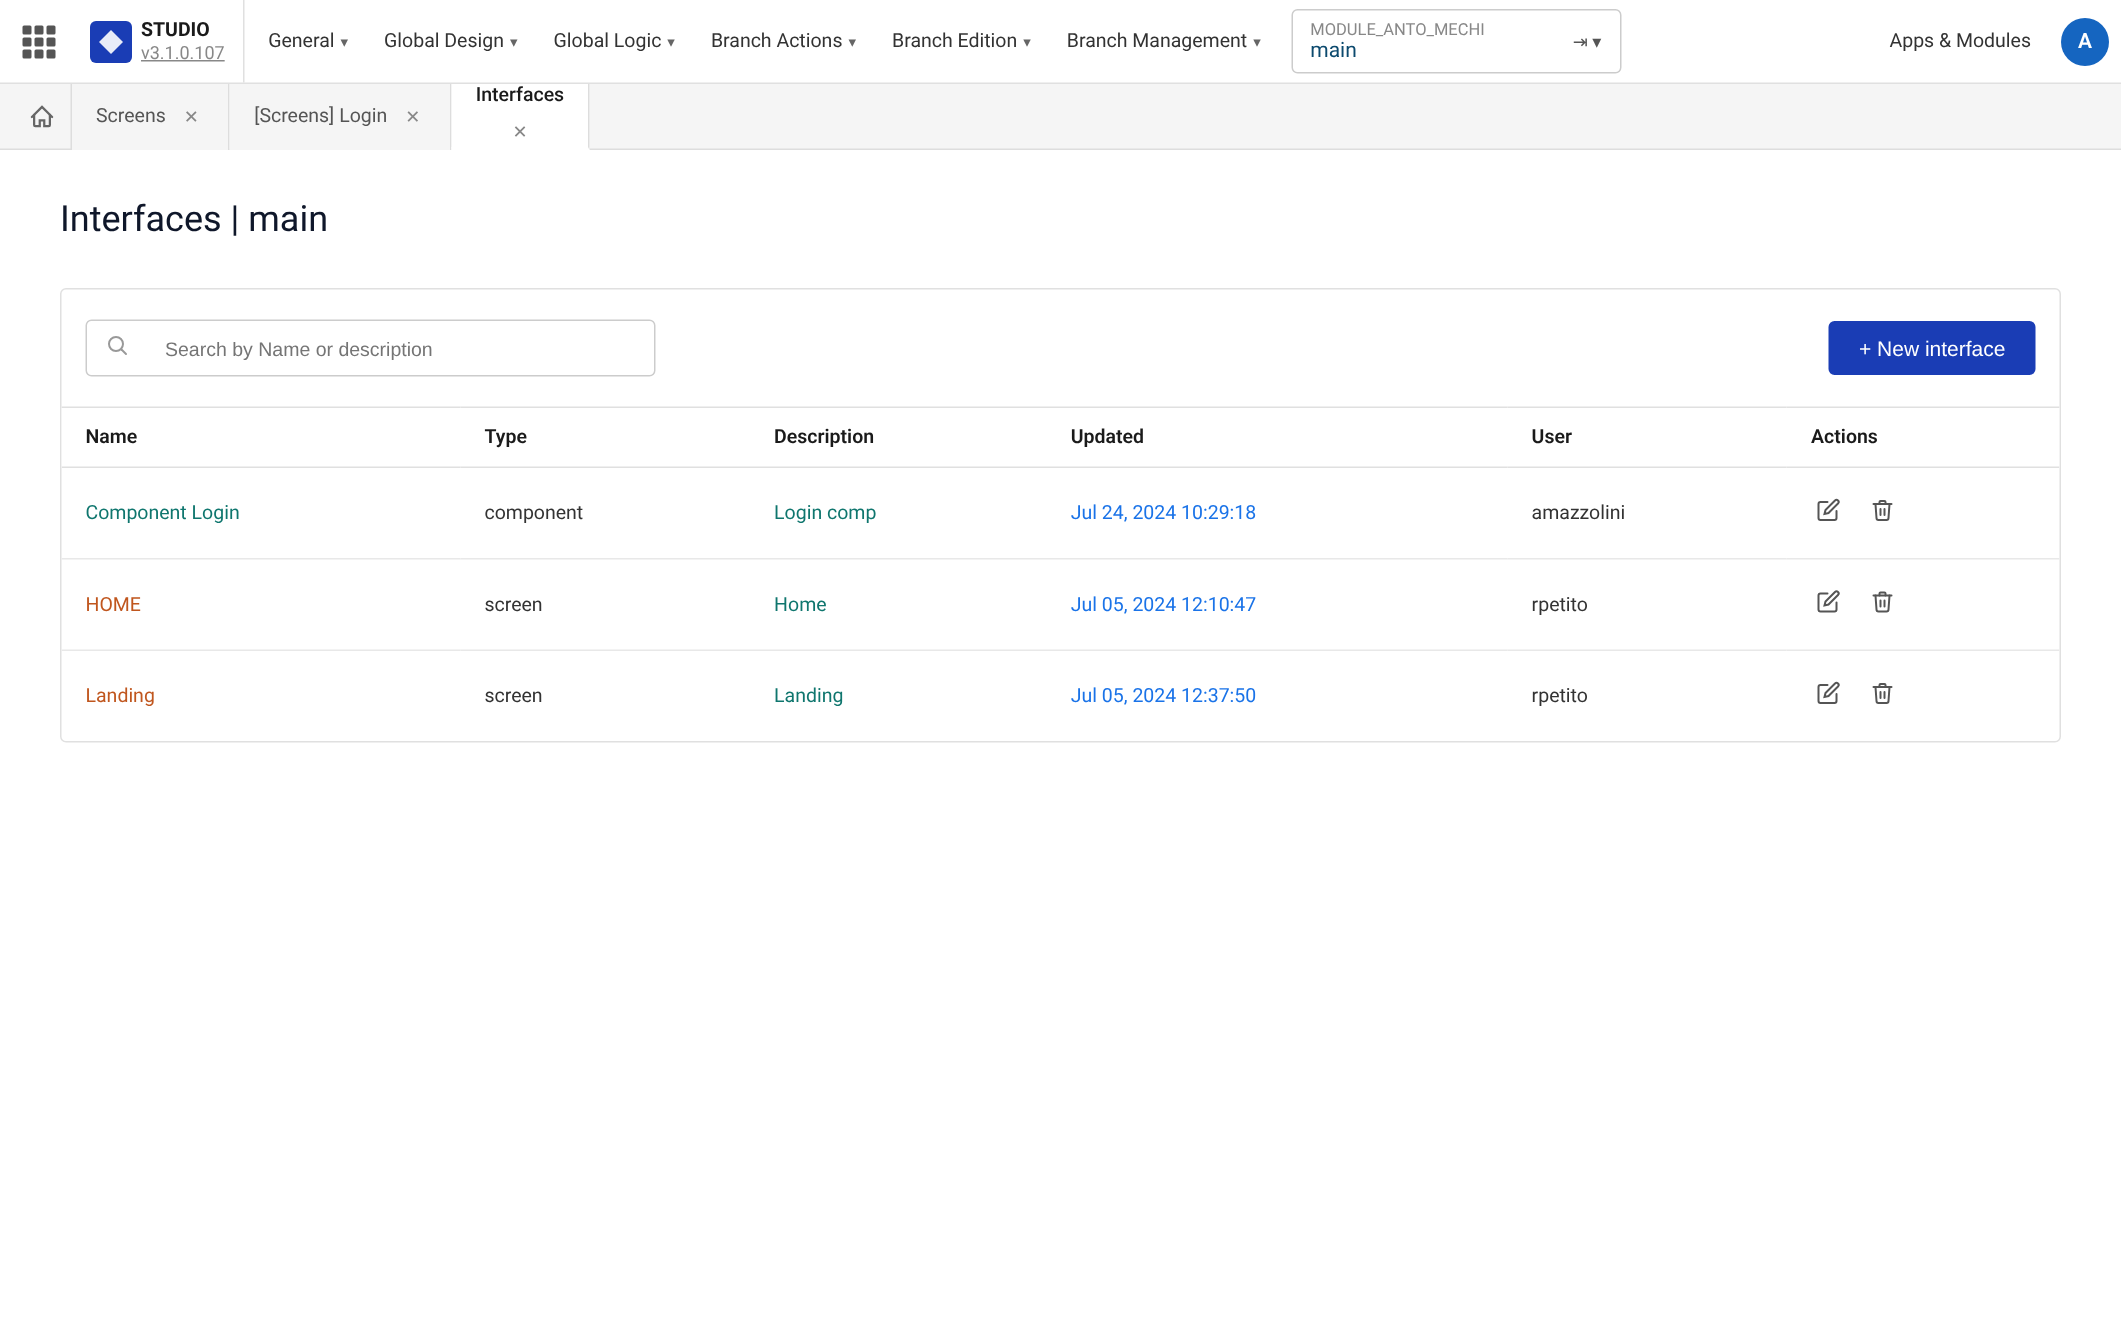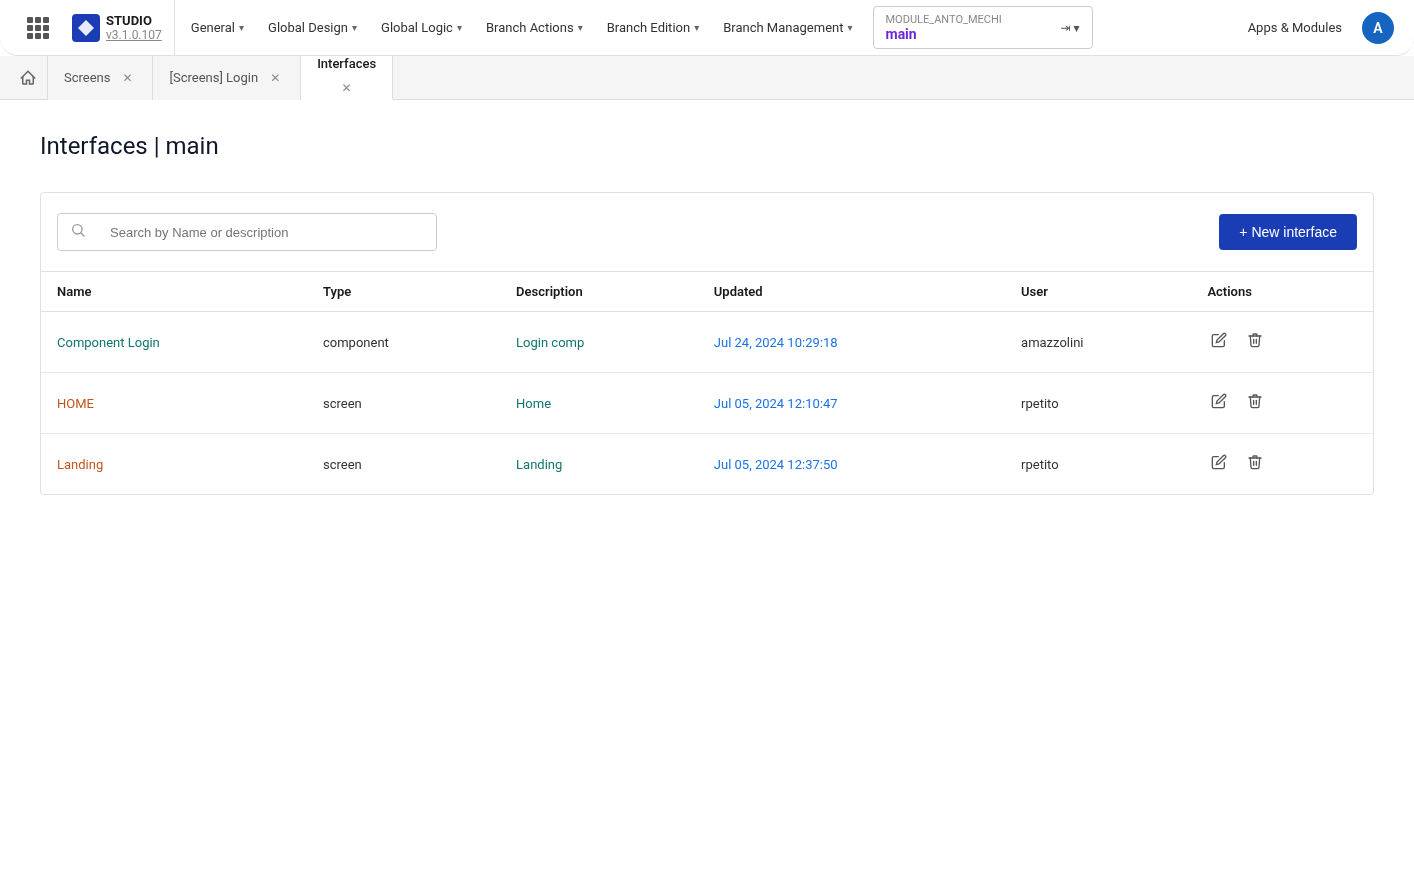--- a/index.html
+++ b/index.html
@@ -5,23 +5,22 @@
     * { box-sizing: border-box; margin: 0; padding: 0; }
     body { font-family: -apple-system, BlinkMacSystemFont, 'Segoe UI', Roboto, sans-serif; font-size: 14px; background: #fff; color: #333; }
 
     
     .top-nav {
       display: flex;
       align-items: center;
       height: 56px;
       background: #fff;
       border-bottom: 1px solid #e0e0e0;
-      padding: 0 20px;
+      padding: 0 8px;
       gap: 0;
-      border-radius: 18px;
     }
     .nav-grid-icon {
       display: flex; align-items: center; justify-content: center;
       width: 36px; height: 36px; cursor: pointer; margin-right: 4px;
     }
     .grid-dots {
       display: grid; grid-template-columns: repeat(3,6px); grid-template-rows: repeat(3,6px); gap: 2px;
     }
     .grid-dot { width: 6px; height: 6px; background: #555; border-radius: 1px; }
 
@@ -41,21 +40,21 @@
     .nav-chevron { font-size: 10px; color: #666; }
 
     .module-selector {
       display: flex; align-items: center; gap: 8px;
       border: 1px solid #ccc; border-radius: 4px;
       padding: 6px 12px; margin: 0 8px; cursor: pointer;
       min-width: 220px; background: #fff;
     }
     .module-selector-text { flex: 1; }
     .module-name { font-size: 11px; color: #888; }
-    .module-branch { font-size: 14px; font-weight: 700; color: #6d28d9; }
+    .module-branch { font-size: 14px; font-weight: 400; color: #0c4a6e; }
     .module-arrow { color: #555; font-size: 12px; }
 
     .nav-spacer { flex: 1; }
     .apps-modules-nav {
       display: flex; align-items: center; gap: 6px;
       padding: 0 12px; cursor: pointer; font-size: 13px; color: #333;
     }
     .user-avatar {
       width: 32px; height: 32px; border-radius: 50%; background: #1565c0;
       color: #fff; display: flex; align-items: center; justify-content: center;

